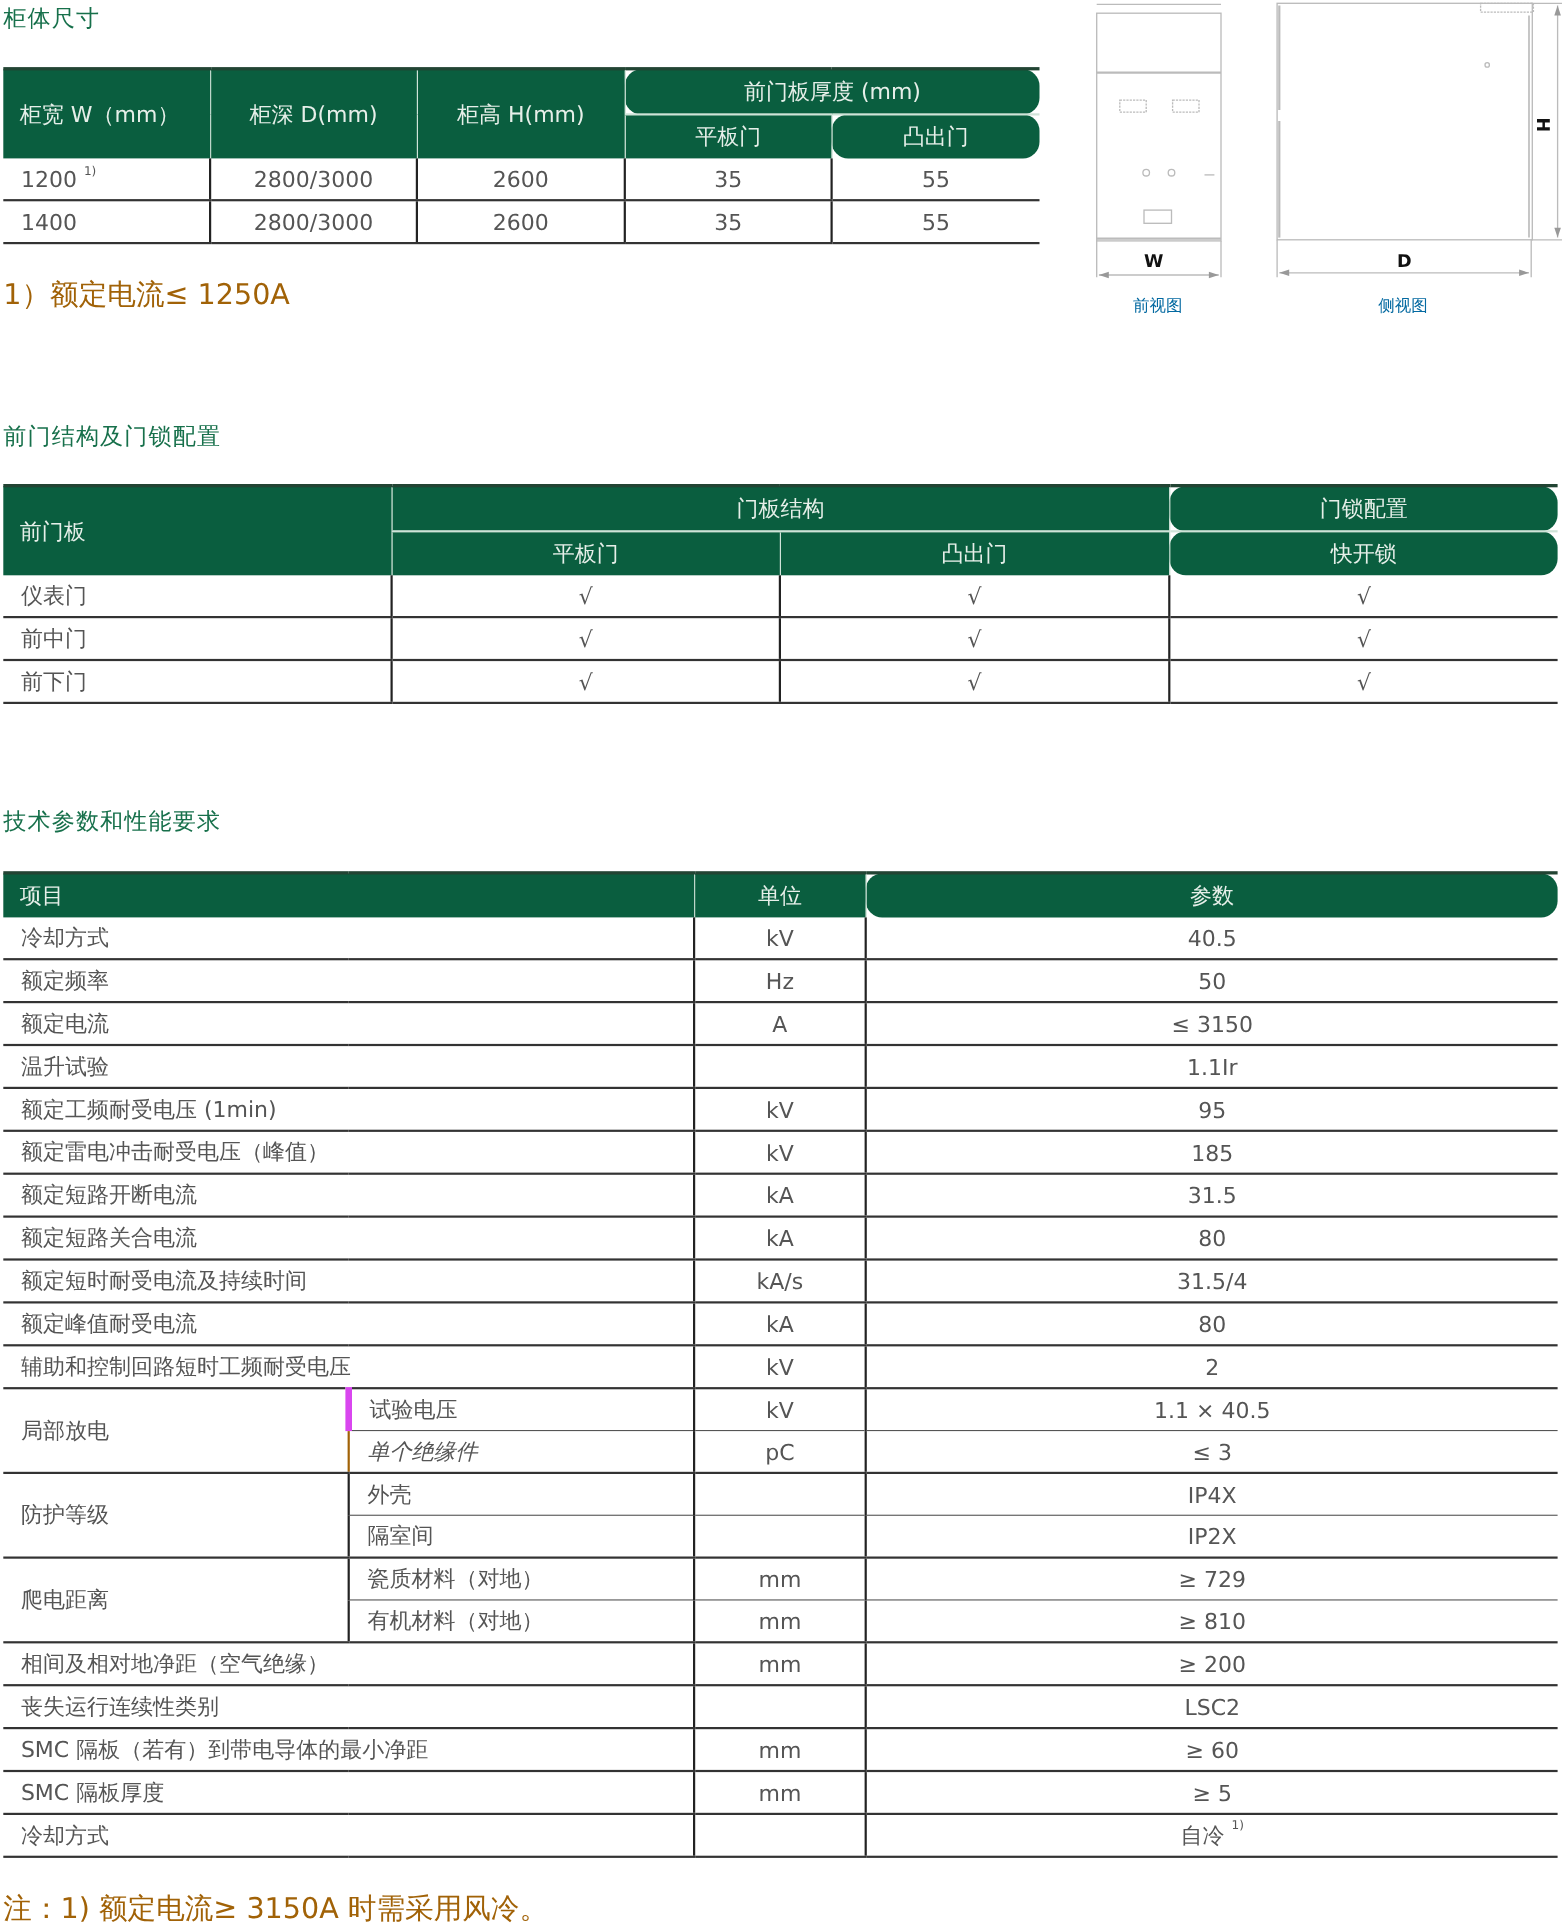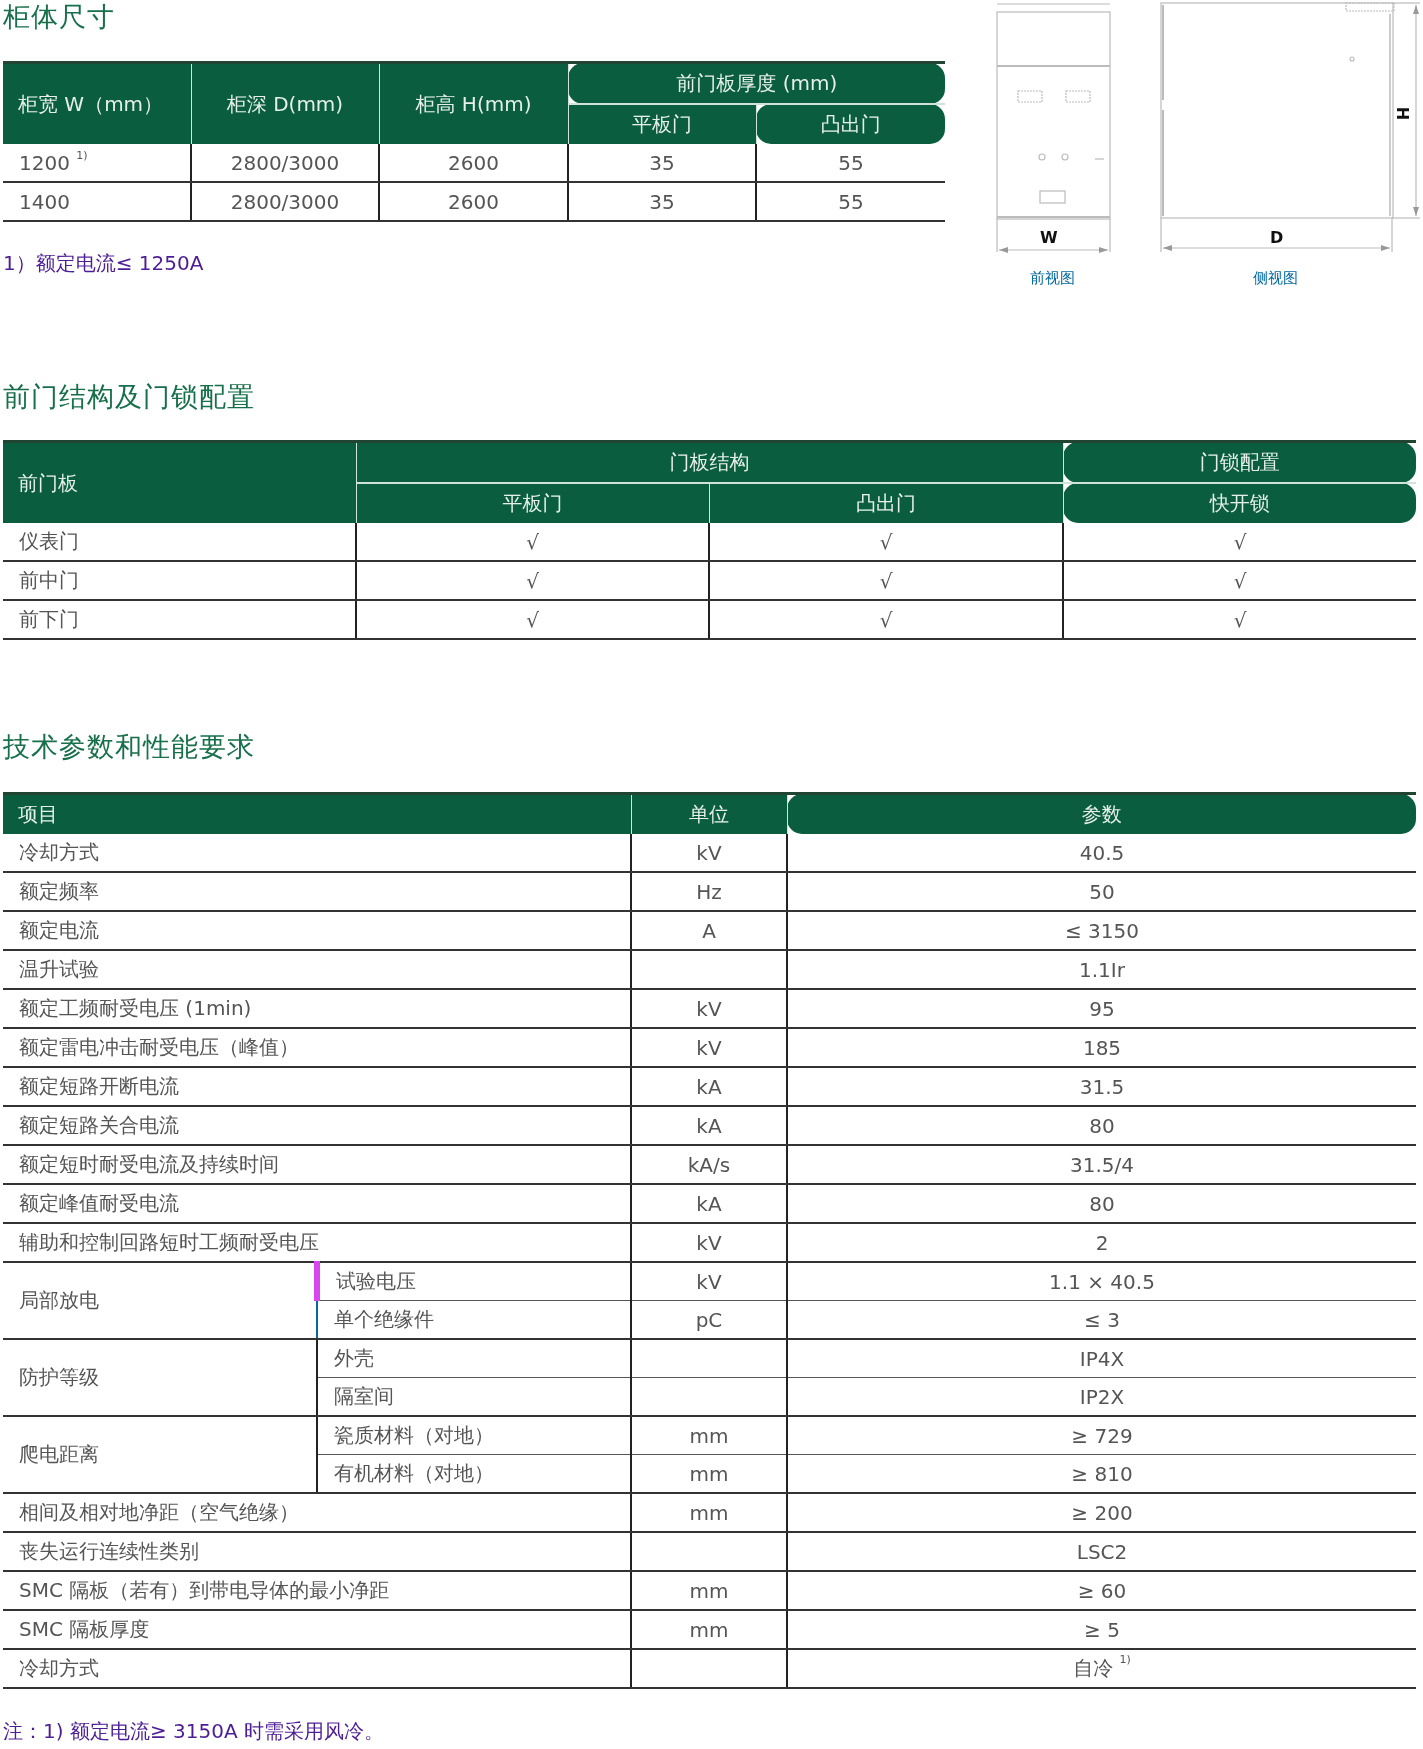--- a/index.html
+++ b/index.html
@@ -1,29 +1,29 @@
 <!DOCTYPE html>
 <html><head>
 <meta charset="utf-8">
 <style>
   html, body { margin:0; padding:0; background:#ffffff; }
   body { width:1423px; height:1749px; position:relative; overflow:hidden;
          font-family:"DejaVu Sans","Liberation Sans",sans-serif; color:#555; }
-  .section-title { position:absolute; left:3px; font-size:27px; color:#17704b; letter-spacing:1px; line-height:34px; }
+  .section-title { position:absolute; left:3px; font-size:21px; color:#17704b; letter-spacing:1px; line-height:34px; }
   table { position:absolute; border-collapse:collapse; table-layout:fixed; font-size:20px; color:#555; }
   th { background:#0a5e3f; color:#e6efe9; font-weight:normal; height:39px; padding:0; border-left:1.5px solid #cfe3d8; border-right:1.5px solid #cfe3d8; }
   th.first { border-left:none; text-align:left; padding-left:15px; }
   th.last { border-right:none;border-radius:15px; }
   th.sub { border-top:2px solid #cfe3d8; }
   thead tr:first-child th { border-top:3px solid #243; }
   td { height:37px; padding:0; text-align:center; border-bottom:2px solid #333; border-left:2px solid #222; }
   td.first { border-left:none; text-align:left; padding-left:16px; }
   tbody tr.thin td.sub, tbody tr.thin td.c { border-bottom:1.5px solid #555; }
   sup { font-size:11px; vertical-align:top; position:relative; top:-2px; }
-  .footnote { position:absolute; left:3px; font-size:20px; color:#4c1d95; }
+  .footnote { position:absolute; left:3px; font-size:26px; color:#a16207; }
   .diagram-label { position:absolute; font-size:15px; color:#0369a1; }
   .dim-label { position:absolute; font-size:16px; color:#111; font-weight:bold; }
   svg { position:absolute; left:0; top:0; }
 </style>
 </head>
 <body>
 
 <div class="section-title" style="top:0px;">柜体尺寸</div>
 
 <table style="left:3px; top:61px; width:942px;">
@@ -227,21 +227,21 @@
         <td>2</td>
       </tr>
 
     <tr class="thin">
       <td class="first" rowspan="2">局部放电</td>
       <td class="first sub" style="border-left:6px solid #d946ef;">试验电压</td>
       <td class="c">kV</td>
       <td class="c">1.1 × 40.5</td>
     </tr>
     <tr>
-      <td class="first" style="border-left:2px solid #0369a1;">单个绝缘件</td>
+      <td class="first" style="border-left:2px solid #a16207;font-style:italic;">单个绝缘件</td>
       <td>pC</td>
       <td>≤ 3</td>
     </tr>
 
     <tr class="thin">
       <td class="first" rowspan="2">防护等级</td>
       <td class="first sub" style="border-left:2px solid #222;">外壳</td>
       <td class="c"></td>
       <td class="c">IP4X</td>
     </tr>

